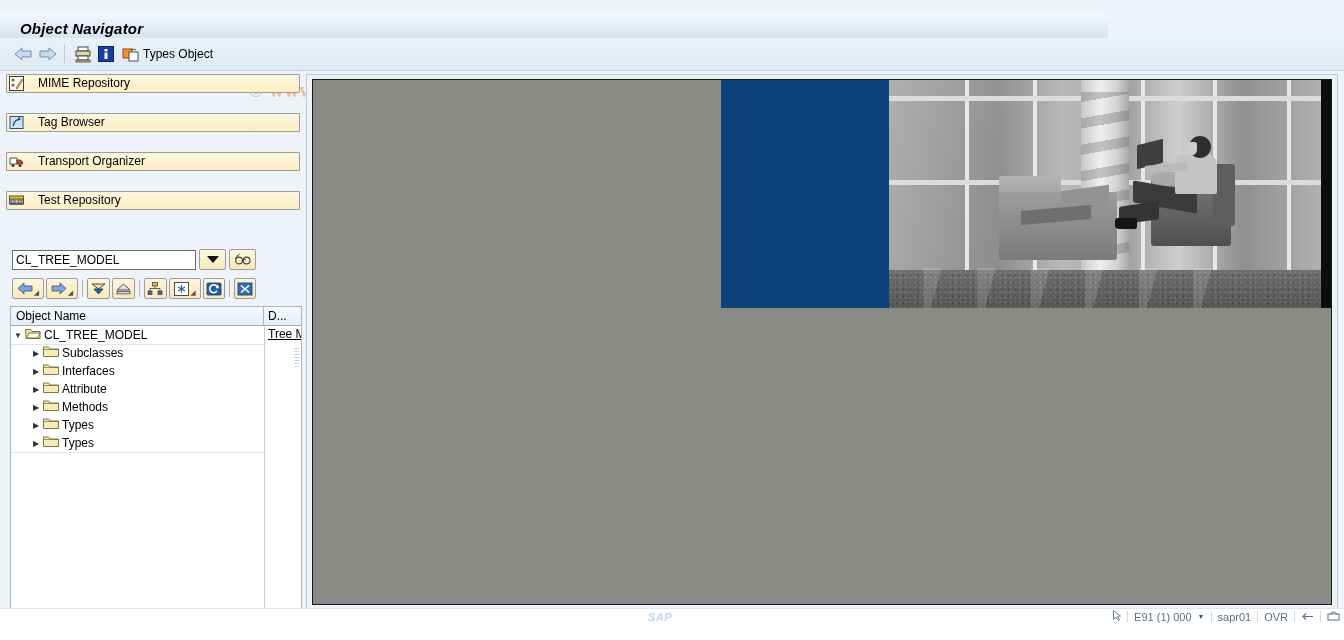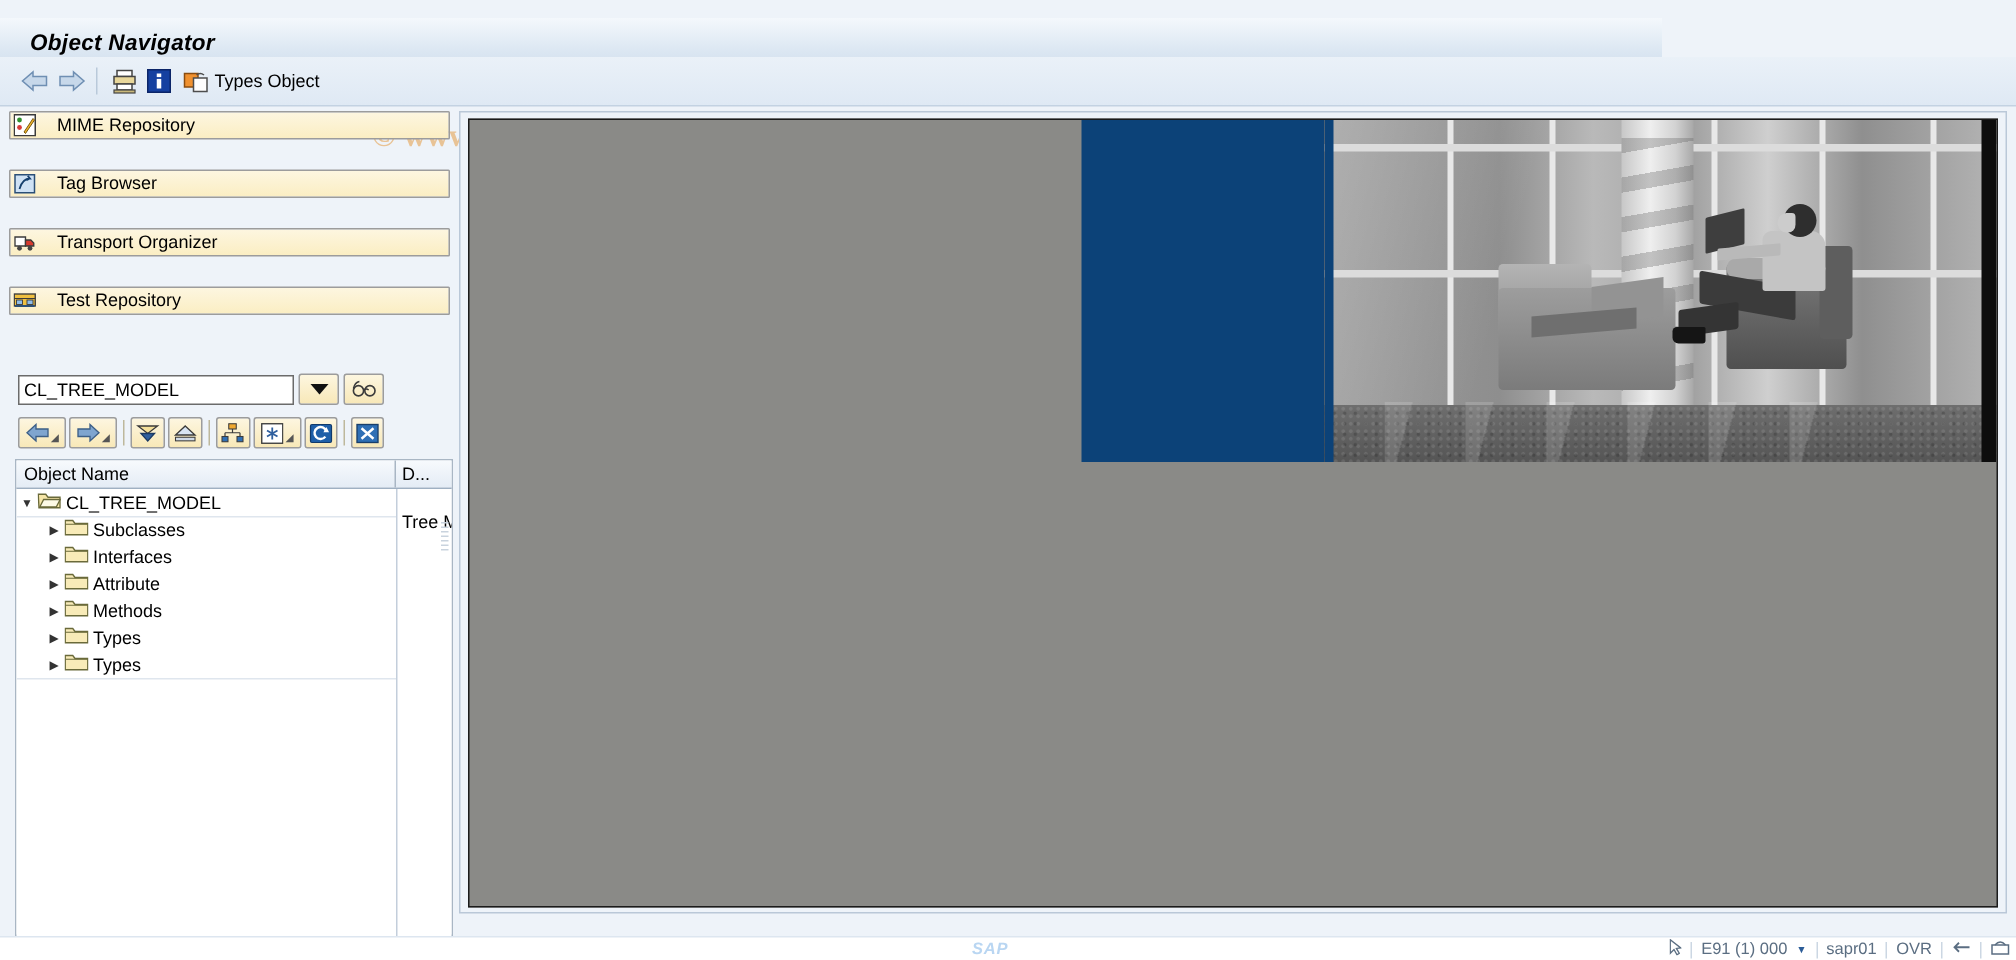--- a/index.html
+++ b/index.html
@@ -463,21 +463,21 @@
   }
   .ph-leftstripe {
     left: 0; top: 0; width: 6px; height: 228px;
     background: #0c4278;
   }
 
   
   .statusbar {
     position: absolute;
     left: 0; bottom: 0;
-    width: 1344px; height: 16px;
+    width: 1344px; height: 32px;
     background: #ffffff;
     border-top: 1px solid #dde6f0;
     box-sizing: border-box;
     font-size: 11px;
     color: #566b80;
     display: flex;
     align-items: center;
   }
   .sap-logo {
     position: absolute;
@@ -691,21 +691,21 @@
           <span class="twist">▼</span>
           <span class="tfolder">
             <svg width="16" height="13" viewBox="0 0 16 13">
               <path d="M0.5 2.5 h5 l1.5 2 h8 v7 h-14 z" fill="#f6e6a8" stroke="#6a6a3a" stroke-width="0.9"></path>
               <path d="M1.5 11 l2.6 -5 h11 l-2.6 5 z" fill="#fdfae6" stroke="#6a6a3a" stroke-width="0.9"></path>
             </svg>
           </span>
           <span class="tlabel">CL_TREE_MODEL</span>
         </div>
         <div class="row-underline" style="top:18px;"></div>
-        <div class="tree-desc" style="top:15px;">Tree M</div>
+        <div class="tree-desc" style="top:1px;text-decoration:underline;">Tree M</div>
 
         <div class="tnode child">
           <span class="twist">▶</span>
           <span class="tfolder">
             <svg width="16" height="13" viewBox="0 0 16 13">
               <path d="M0.5 2 h5 l1.5 2 h8.5 v7.5 h-15 z" fill="#f8ebb8" stroke="#6a6a3a" stroke-width="0.9"></path>
               <path d="M0.5 4.5 h15" stroke="#6a6a3a" stroke-width="0.7"></path>
             </svg>
           </span>
           <span class="tlabel">Subclasses</span>

